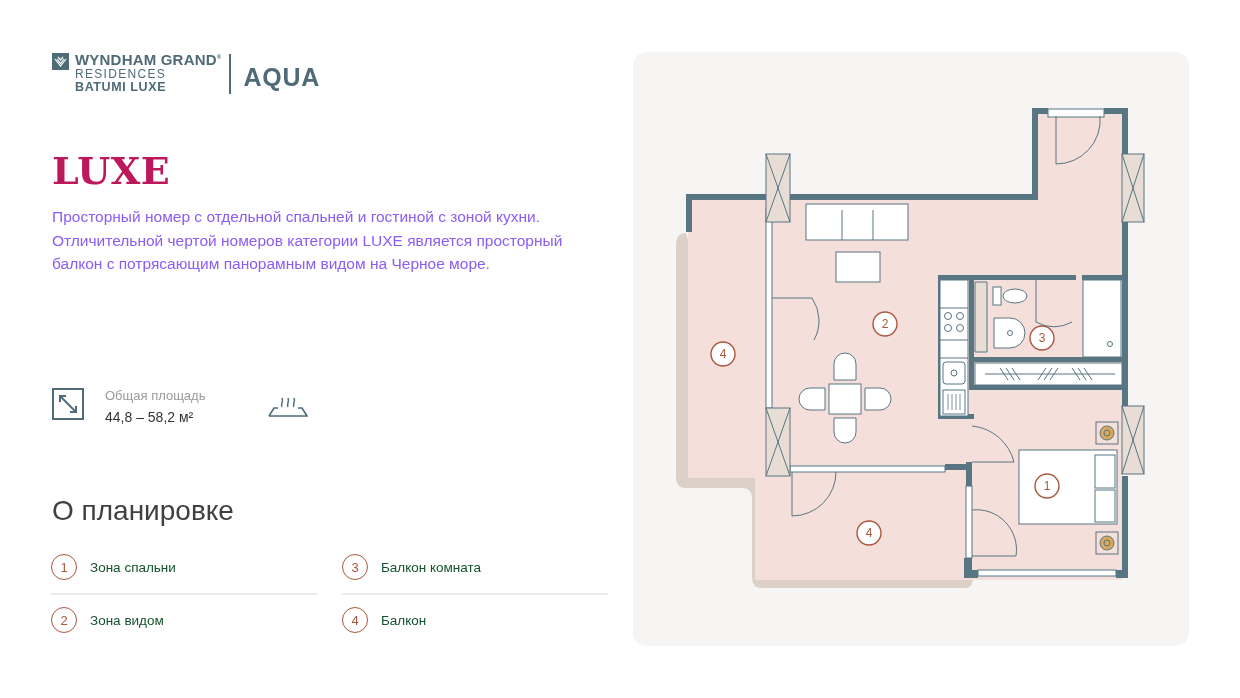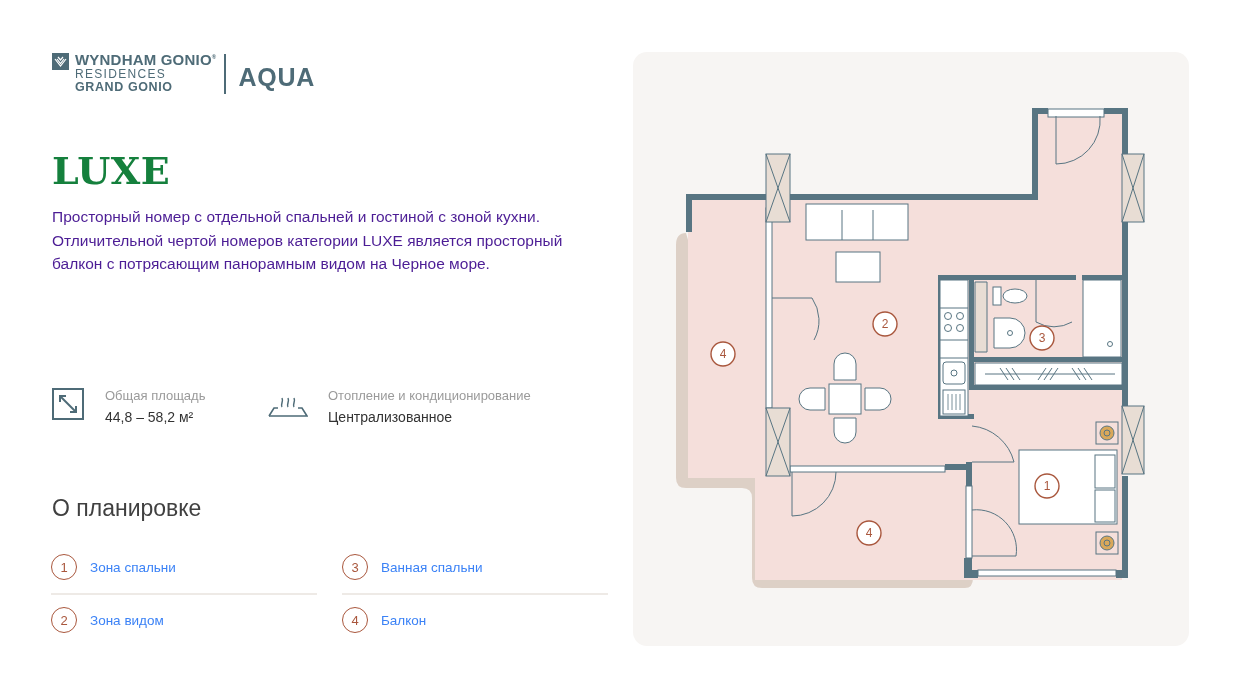--- a/index.html
+++ b/index.html
@@ -9,56 +9,56 @@
     .logo { position: absolute; left: 52px; top: 52px; height: 44px; display: flex; align-items: flex-start; }
     .logo-mark { width: 17px; height: 17px; background: #4e6b77; position: relative; margin-top: 1px; }
     .logo-mark svg { position: absolute; left: 2px; top: 2px; }
     .logo-text { margin-left: 6px; color: #4e6b77; line-height: 1; }
     .logo-brand { font-size: 15px; font-weight: bold; letter-spacing: 0.2px; display:block; }
     .logo-sub1 { font-size: 12px; letter-spacing: 1.3px; display:block; margin-top: 1px; }
     .logo-sub2 { font-size: 12.5px; letter-spacing: 0.6px; display:block; margin-top: 1px; font-weight: bold; }
     .logo-divider { width: 2px; height: 40px; background: #4e6b77; margin-left: 8px; margin-top: 2px; }
     .logo-aqua { font-size: 25px; color: #4e6b77; margin-left: 12px; margin-top: 11px; letter-spacing: 0.8px; font-weight: bold; }
 
-    .title { position: absolute; left: 52px; top: 148px; font-family: "DejaVu Serif", "Liberation Serif", serif; font-size: 38px; color: #15803d; font-weight: bold; letter-spacing: 0.5px; }
-    .desc { position: absolute; left: 52px; top: 205px; width: 560px; font-size: 15.5px; line-height: 23.5px; color: #4c1d95; }
+    .title { position: absolute; left: 52px; top: 148px; font-family: "DejaVu Serif", "Liberation Serif", serif; font-size: 38px; color: #be185d; font-weight: bold; letter-spacing: 0.5px; }
+    .desc { position: absolute; left: 52px; top: 205px; width: 560px; font-size: 15.5px; line-height: 23.5px; color: #8b5cf6; }
 
     .feat { position: absolute; top: 388px; display: flex; align-items: flex-start; }
     .feat-area { left: 52px; }
     .feat-heat { left: 268px; }
     .feat-label { font-size: 13px; color: #9a9a9a; line-height: 16px; }
     .feat-value { font-size: 14px; color: #333; line-height: 22px; margin-top: 2px; }
     .feat-text { margin-left: 21px; }
     .feat-heat .feat-text { margin-left: 20px; }
 
-    .plan-heading { position: absolute; left: 52px; top: 495px; font-size: 23px; color: #404040; }
+    .plan-heading { position: absolute; left: 52px; top: 495px; font-size: 28px; color: #404040; }
 
     .legend-item { position: absolute; display: flex; align-items: center; height: 28px; }
     .legend-num { width: 26px; height: 26px; border: 1.6px solid #a9573d; border-radius: 50%; color: #a9573d; font-size: 13px; display: flex; align-items: center; justify-content: center; }
-    .legend-label { font-size: 13.5px; color: #3b82f6; margin-left: 13px; }
+    .legend-label { font-size: 13.5px; color: #14532d; margin-left: 13px; }
     .legend-sep { position: absolute; height: 1.5px; background: #eeeae6; }
 
     .plan-panel { position: absolute; left: 633px; top: 52px; width: 556px; height: 594px; background: #f7f5f3; border-radius: 14px; }
     .plan-panel svg { position: absolute; left: 0; top: 0; }
   </style>
 </head>
 <body>
 
 <div class="logo">
   <div class="logo-mark">
     <svg width="13" height="13" viewBox="0 0 13 13">
       <path d="M1 4 L6.5 11 L12 4" fill="none" stroke="#fff" stroke-width="1.2"></path>
       <path d="M3 4 L6.5 8.5 L10 4" fill="none" stroke="#fff" stroke-width="1.2"></path>
       <path d="M4 2 L6.5 5 L9 2" fill="none" stroke="#fff" stroke-width="1.2"></path>
     </svg>
   </div>
   <div class="logo-text">
-    <span class="logo-brand"><span>WYNDHAM GONIO</span><sup style="font-size:6px;">®</sup></span>
+    <span class="logo-brand"><span>WYNDHAM GRAND</span><sup style="font-size:6px;">®</sup></span>
     <span class="logo-sub1">RESIDENCES</span>
-    <span class="logo-sub2">GRAND GONIO</span>
+    <span class="logo-sub2">BATUMI LUXE</span>
   </div>
   <div class="logo-divider"></div>
   <div class="logo-aqua">AQUA</div>
 </div>
 
 <h1 class="title">LUXE</h1>
 <p class="desc">Просторный номер с отдельной спальней и гостиной с зоной кухни. Отличительной чертой номеров категории LUXE является просторный балкон с потрясающим панорамным видом на Черное море.</p>
 
 <div class="feat feat-area">
   <span>
@@ -78,41 +78,37 @@
 <div class="feat feat-heat">
   <span style="margin-top:6px;">
     <svg width="40" height="24" viewBox="0 0 40 24">
       <path d="M1 22 L39 22 L34 14 L30 14" fill="none" stroke="#4e6b77" stroke-width="1.6"></path>
       <path d="M1 22 L6 14 L10 14" fill="none" stroke="#4e6b77" stroke-width="1.6"></path>
       <path d="M14 13 C12 10 16 8 14 4" fill="none" stroke="#4e6b77" stroke-width="1.5"></path>
       <path d="M20 13 C18 10 22 8 20 4" fill="none" stroke="#4e6b77" stroke-width="1.5"></path>
       <path d="M26 13 C24 10 28 8 26 4" fill="none" stroke="#4e6b77" stroke-width="1.5"></path>
     </svg>
   </span>
-  <div class="feat-text">
-    <div class="feat-label">Отопление и кондиционирование</div>
-    <div class="feat-value">Централизованное</div>
-  </div>
 </div>
 
 <h2 class="plan-heading" style="font-weight:normal;">О планировке</h2>
 
 <div class="legend-item" style="left:51px; top:553px;">
   <span class="legend-num">1</span>
   <span class="legend-label">Зона спальни</span>
 </div>
 <div class="legend-sep" style="left:51px; top:593px; width:266px;"></div>
 <div class="legend-item" style="left:51px; top:606px;">
   <span class="legend-num">2</span>
   <span class="legend-label">Зона видом</span>
 </div>
 
 <div class="legend-item" style="left:342px; top:553px;">
   <span class="legend-num">3</span>
-  <span class="legend-label">Ванная спальни</span>
+  <span class="legend-label">Балкон комната</span>
 </div>
 <div class="legend-sep" style="left:342px; top:593px; width:266px;"></div>
 <div class="legend-item" style="left:342px; top:606px;">
   <span class="legend-num">4</span>
   <span class="legend-label">Балкон</span>
 </div>
 
 <div class="plan-panel">
   <svg width="556" height="594" viewBox="633 52 556 594">
 

